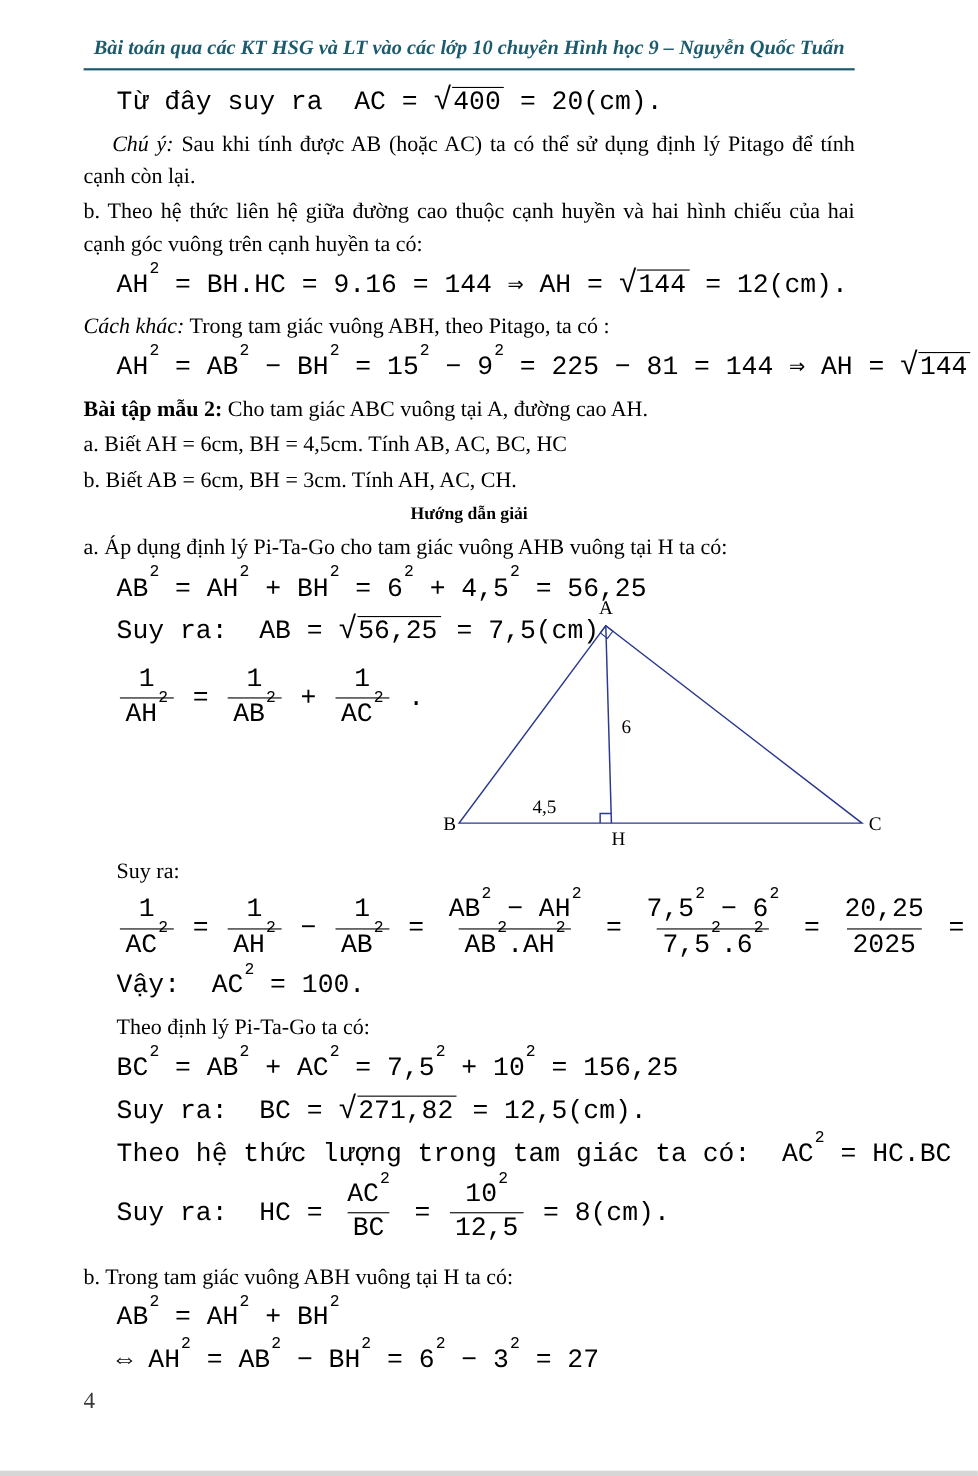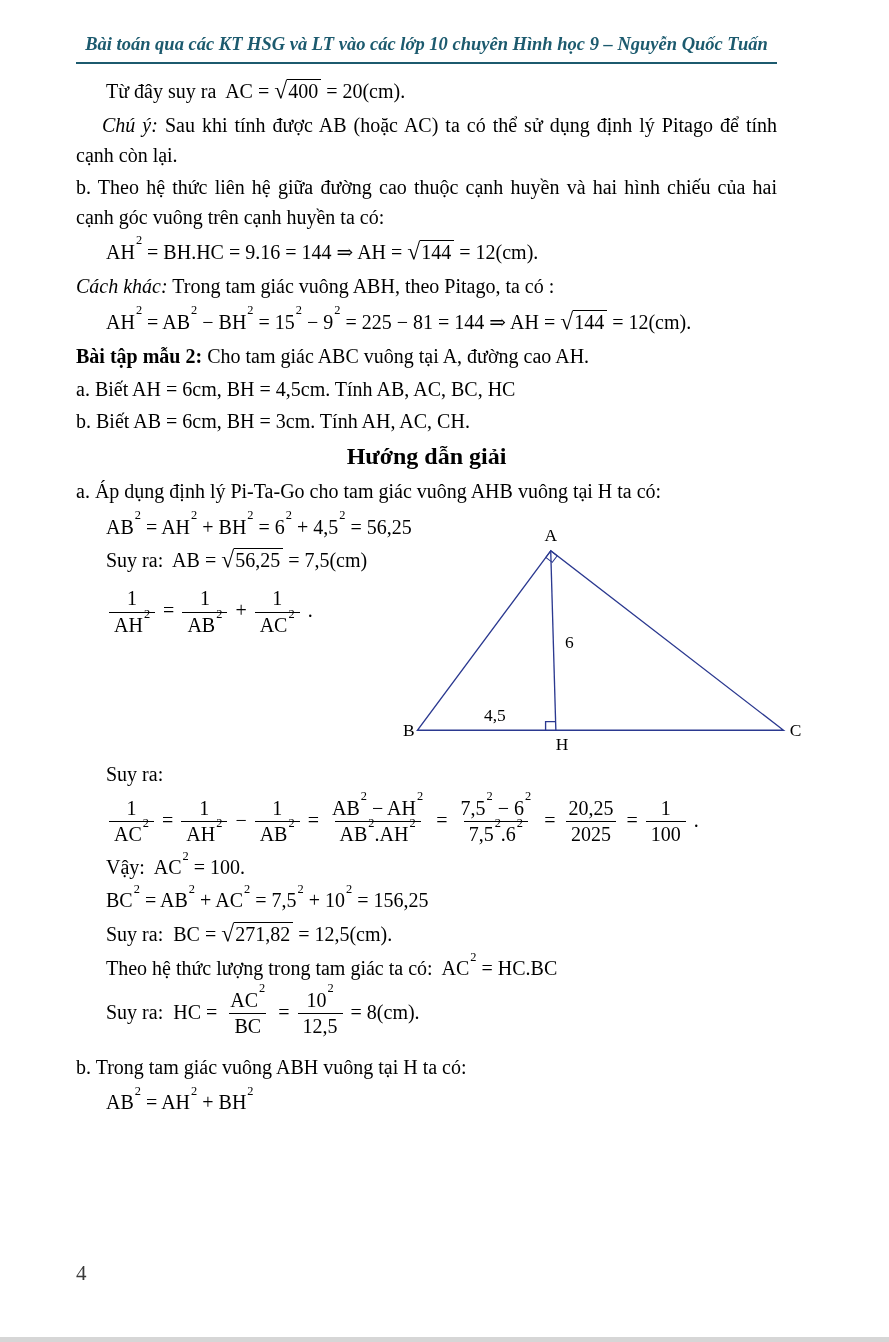--- a/index.html
+++ b/index.html
@@ -17,23 +17,23 @@
   }
 
   .body-flow { margin-top:14px; font-size:20px; }
 
   .para { text-align:justify; line-height:1.47; margin:3px 0; }
   .para.indent-first { text-indent:26px; }
   .para.block-indent { margin-left:30px; }
   .italic { font-style:italic; }
   .bold { font-weight:bold; }
 
-  .heading-center { text-align:center; font-weight:bold; font-size:24px; margin:7px 0; }
+  .heading-center { text-align:center; font-weight:bold; font-size:16px; margin:7px 0; }
 
-  .math-line { margin:7px 0; line-height:1.32; white-space:pre; font-size:20px; }
+  .math-line { margin:7px 0; line-height:1.32; white-space:pre; font-size:24px;font-family:Liberation Mono, monospace; }
   .math-line.m-indent { margin-left:30px; }
 
   sup { font-size:0.62em; position:relative; top:-0.55em; line-height:0; margin-left:1px; }
 
   .sqrt { white-space:nowrap; display:inline-block; }
   .sqrt .rad { font-size:1.18em; line-height:1; }
   .sqrt .bar { border-top:1.4px solid #000; padding:0 3px 0 1px; }
 
   .frac {
     display:inline-flex; flex-direction:column; align-items:center;
@@ -97,25 +97,27 @@
           <text x="159" y="120">6</text>
           <text x="80" y="191">4,5</text>
         </g>
       </svg>
     </div>
 
     <div id="flow-bottom">
         <p class="para block-indent"><span>Suy ra:</span></p>
         <div class="math-line m-indent"><span class="frac"><span class="num">1</span><span class="den">AC<sup>2</sup></span></span> = <span class="frac"><span class="num">1</span><span class="den">AH<sup>2</sup></span></span> − <span class="frac"><span class="num">1</span><span class="den">AB<sup>2</sup></span></span> = <span class="frac"><span class="num">AB<sup>2</sup> − AH<sup>2</sup></span><span class="den">AB<sup>2</sup>.AH<sup>2</sup></span></span> = <span class="frac"><span class="num">7,5<sup>2</sup> − 6<sup>2</sup></span><span class="den">7,5<sup>2</sup>.6<sup>2</sup></span></span> = <span class="frac"><span class="num">20,25</span><span class="den">2025</span></span> = <span class="frac"><span class="num">1</span><span class="den">100</span></span> .</div>
         <div class="math-line m-indent">Vậy:  AC<sup>2</sup> = 100.</div>
+        <p class="para block-indent"><span>Theo định lý Pi-Ta-Go ta có:</span></p>
         <div class="math-line m-indent">BC<sup>2</sup> = AB<sup>2</sup> + AC<sup>2</sup> = 7,5<sup>2</sup> + 10<sup>2</sup> = 156,25</div>
         <div class="math-line m-indent">Suy ra:  BC = <span class="sqrt"><span class="rad">√</span><span class="bar">271,82</span></span> = 12,5(cm).</div>
         <div class="math-line m-indent" style="margin-top: 8px;">Theo hệ thức lượng trong tam giác ta có:  AC<sup>2</sup> = HC.BC</div>
         <div class="math-line m-indent">Suy ra:  HC = <span class="frac"><span class="num">AC<sup>2</sup></span><span class="den">BC</span></span> = <span class="frac"><span class="num">10<sup>2</sup></span><span class="den">12,5</span></span> = 8(cm).</div>
         <p class="para" style="margin-top: 14px;"><span>b.  Trong tam giác vuông ABH vuông tại H  ta có:</span></p>
         <div class="math-line m-indent">AB<sup>2</sup> = AH<sup>2</sup> + BH<sup>2</sup></div>
+        <div class="math-line m-indent">⇔ AH<sup>2</sup> = AB<sup>2</sup> − BH<sup>2</sup> = 6<sup>2</sup> − 3<sup>2</sup> = 27</div>
       </div>
 
   </div>
 
   <span class="page-number">4</span>
   <div class="bottom-strip"></div>
 </div>
 
 </body></html>

